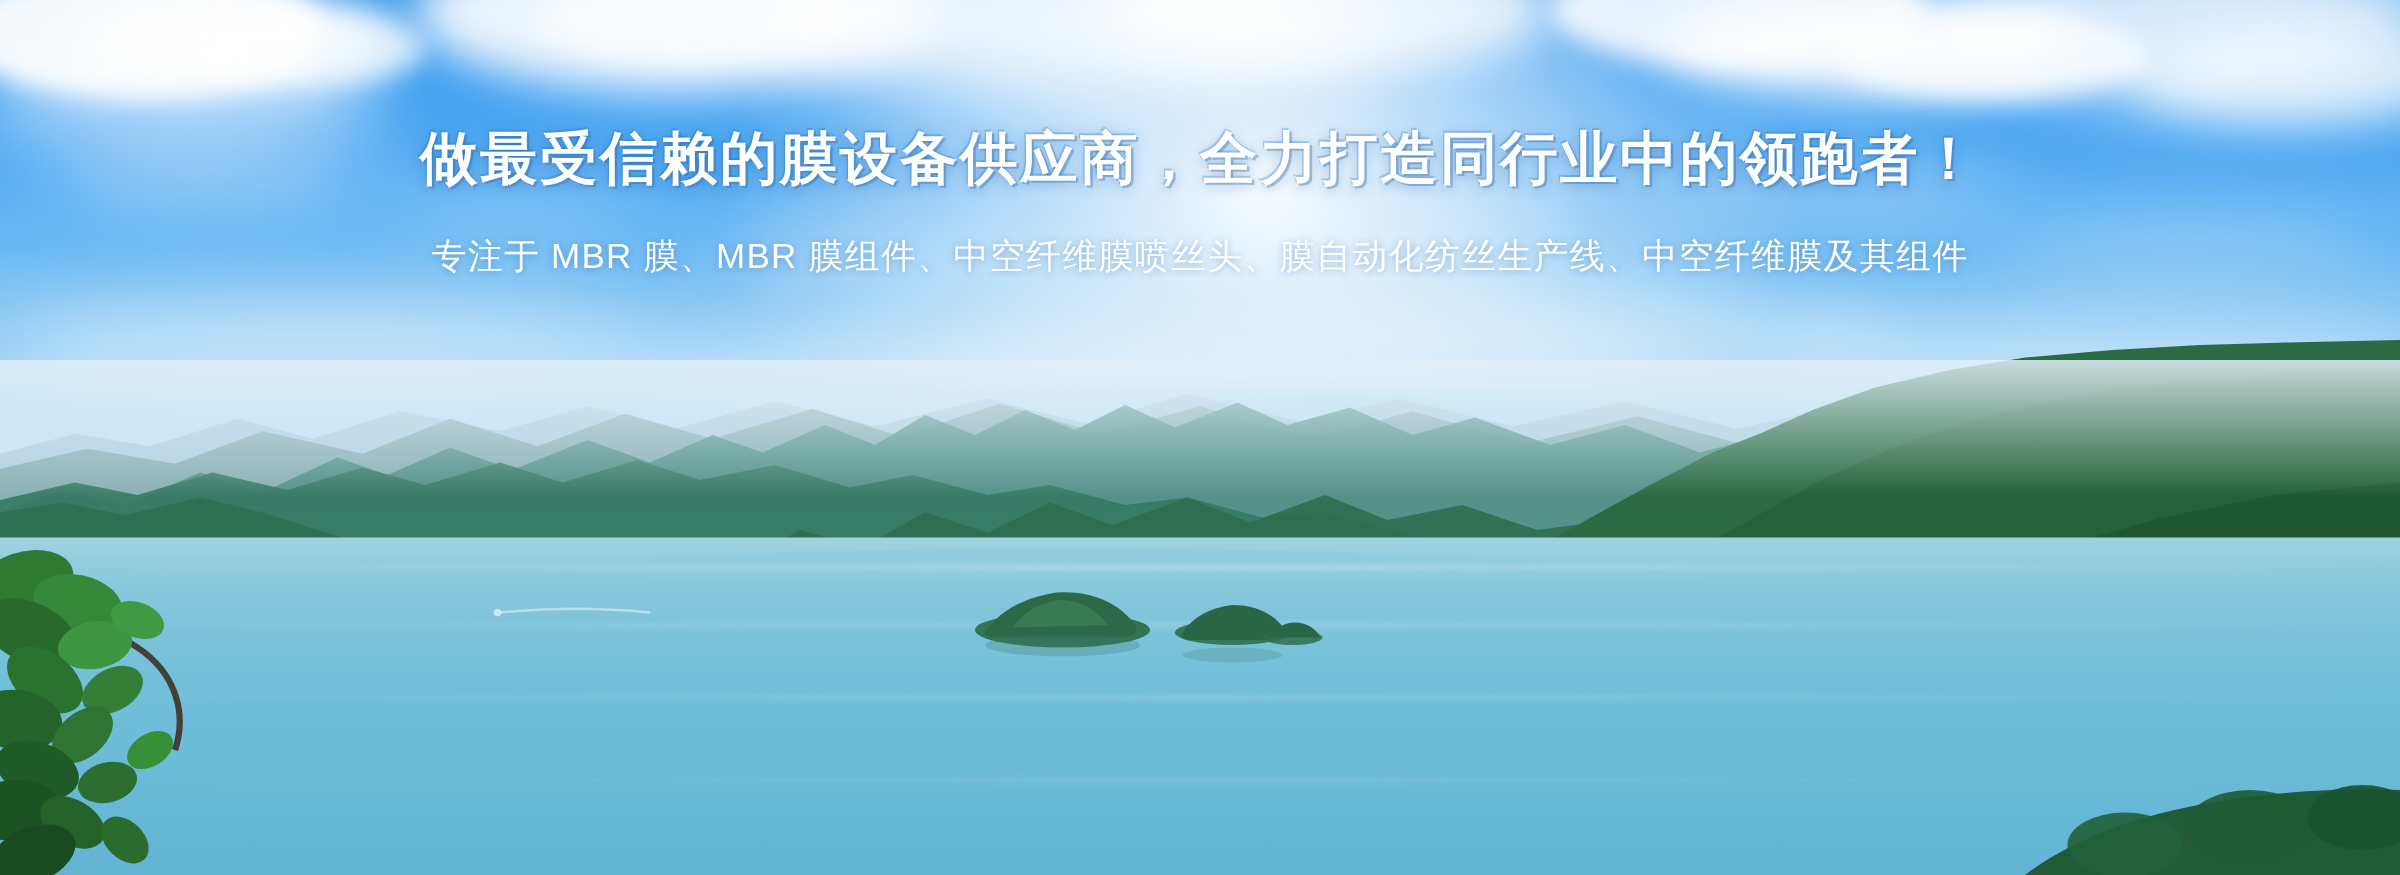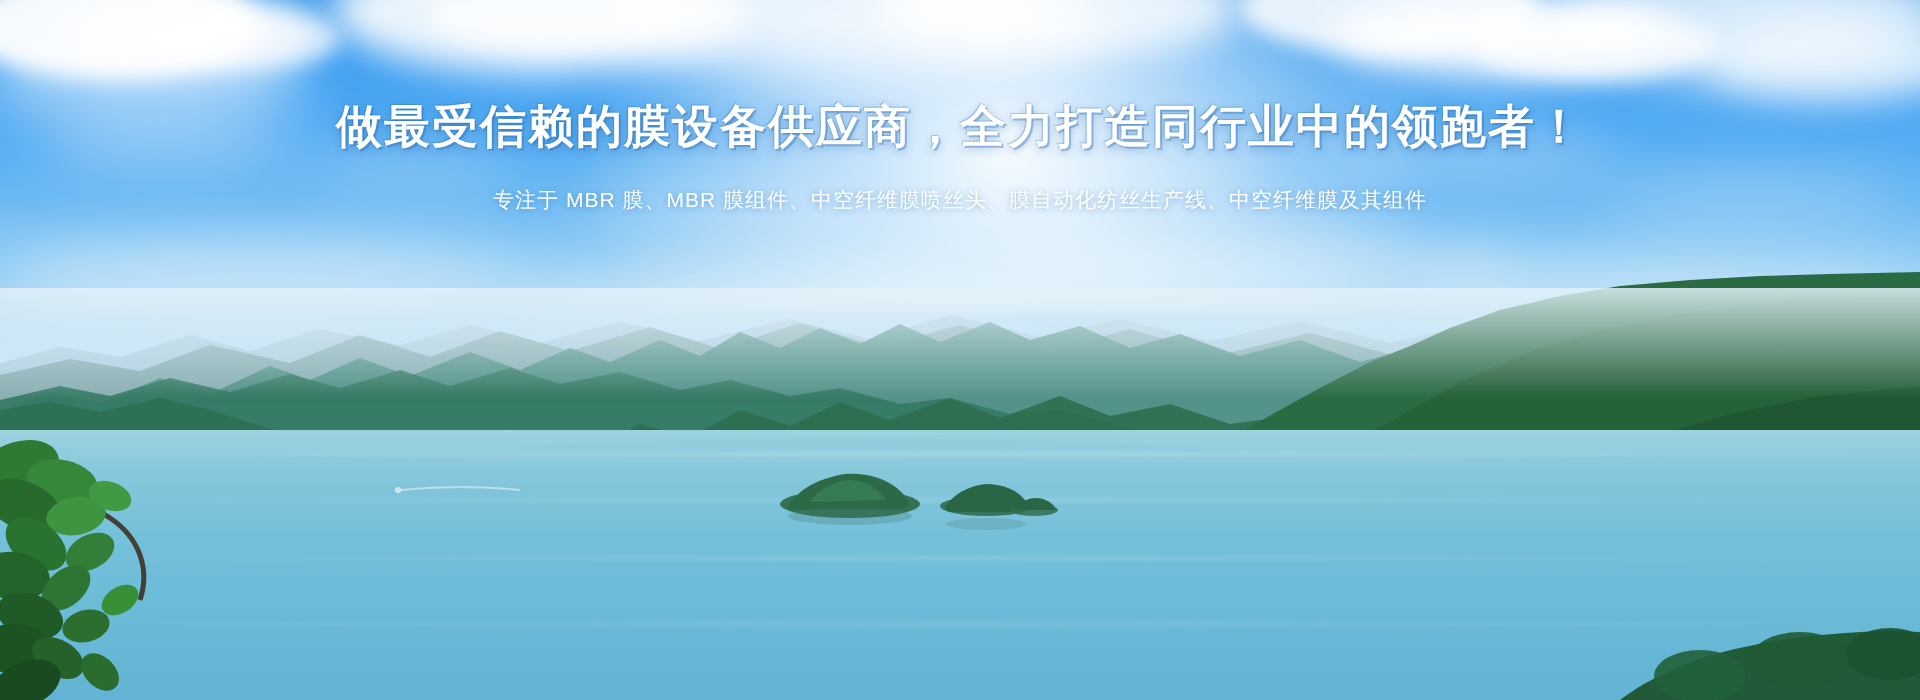--- a/index.html
+++ b/index.html
@@ -80,21 +80,21 @@
     white-space:nowrap;
     text-shadow:
        0 0 1px rgba(40,110,180,.55),
        2px 2px 0 rgba(40,110,180,.35),
       -1px -1px 0 rgba(40,110,180,.25),
        0 3px 10px rgba(30,90,160,.35);
     font-family:"DejaVu Sans","Liberation Sans",sans-serif;
   }
   .subline{
     position:absolute;left:0;top:186px;width:1920px;
-    font-size:21px;
+    font-size:28px;
     color:#ffffff;
     letter-spacing:1px;
     white-space:nowrap;
     text-shadow:0 1px 6px rgba(40,100,170,.45);
   }
   .tagbox{
     position:absolute;left:50%;top:240px;
     transform:translateX(-50%);
     border:1px solid rgba(255,255,255,.95);
     padding:11px 26px;

